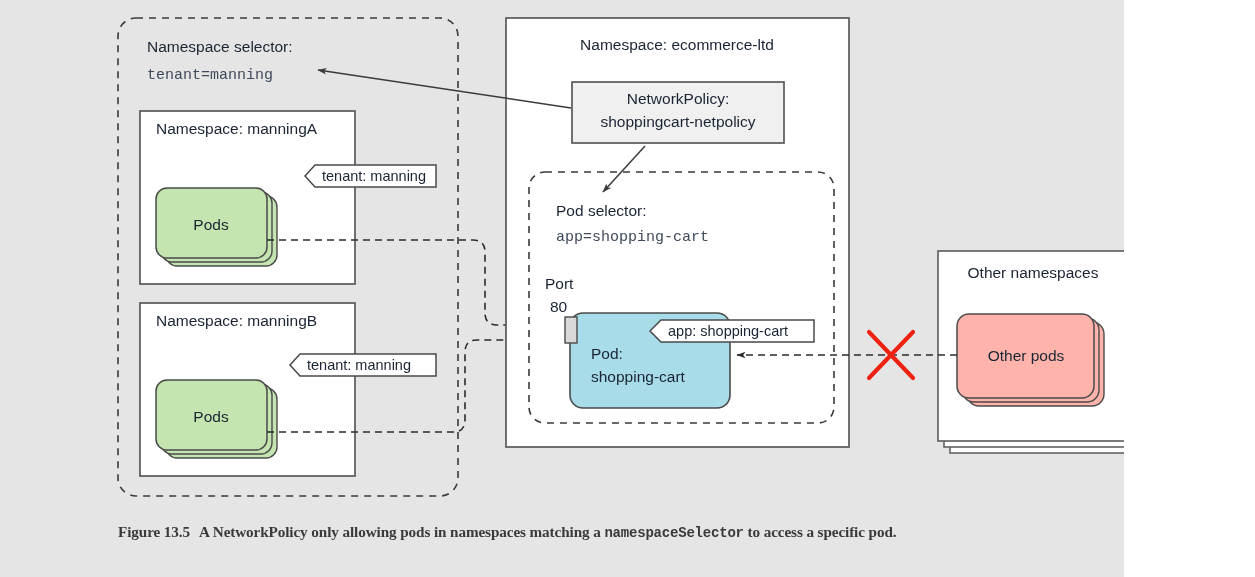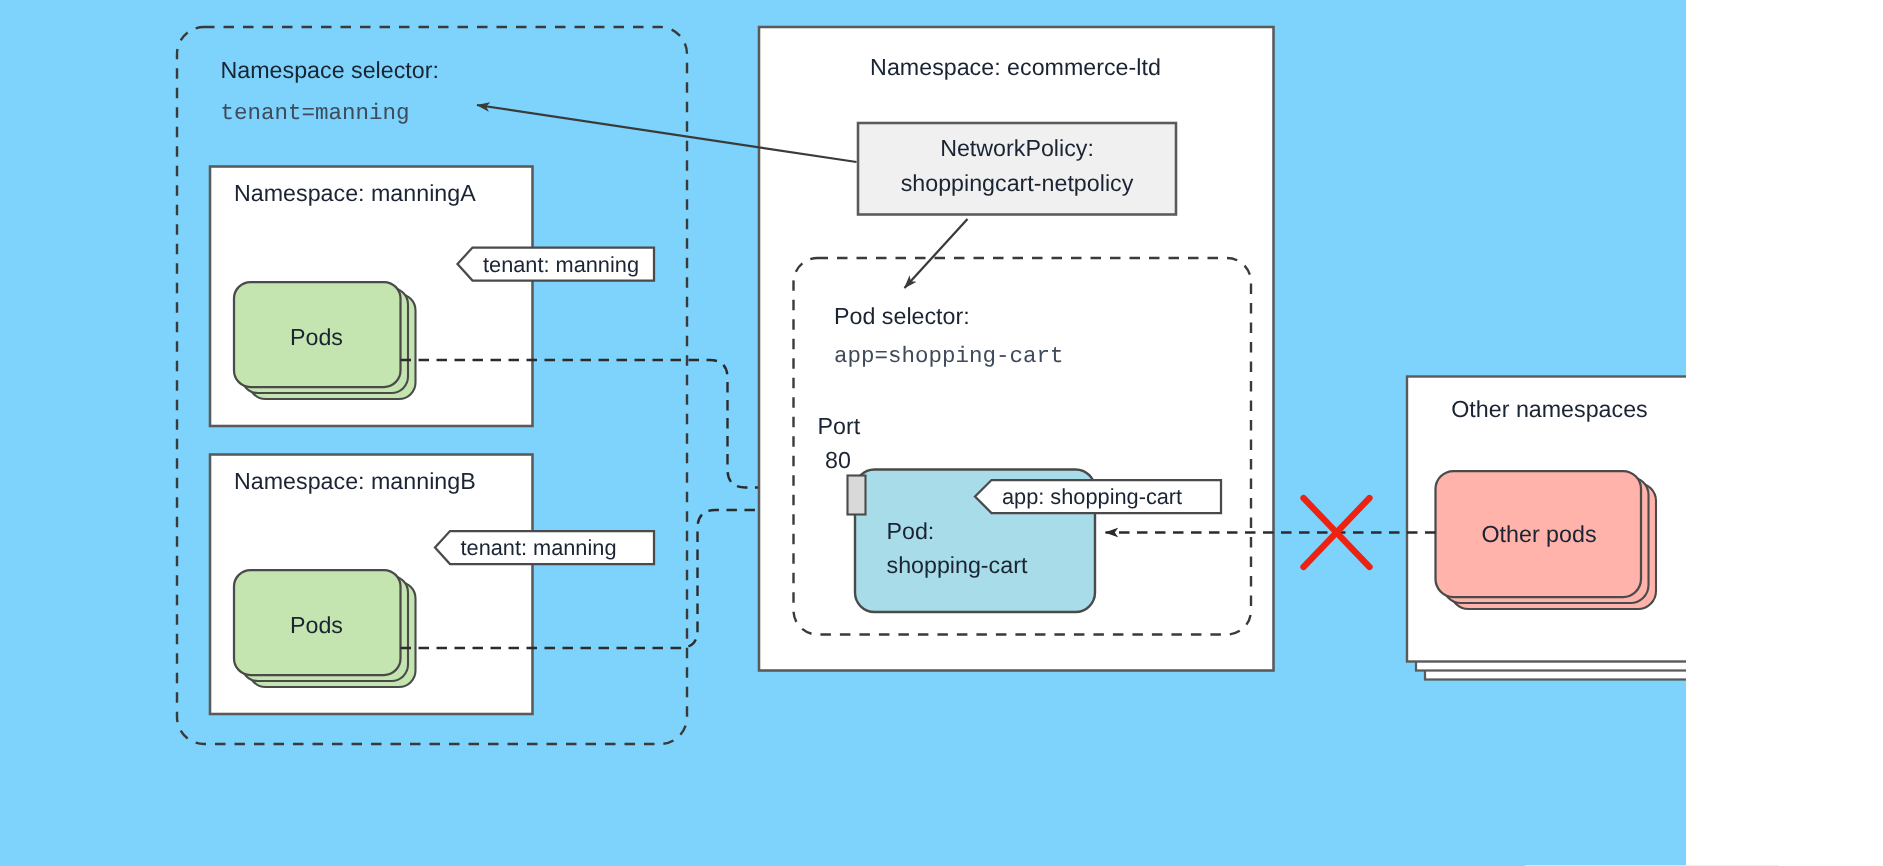--- a/index.html
+++ b/index.html
@@ -9,21 +9,21 @@
   }
   body {
     font-family: "Liberation Sans", sans-serif;
     color: #1a2433;
   }
   #figure-root {
     position: relative;
     width: 1124px;
     height: 577px;
     overflow: hidden;
-    background: #7dd3fc;
+    background: #e5e5e5;
   }
   #diagram-svg {
     position: absolute;
     left: 0;
     top: 0;
     width: 1255px;
     height: 577px;
   }
   .lbl {
     font-family: "Liberation Sans", sans-serif;
@@ -142,14 +142,17 @@
     <text class="lbl" x="1026" y="361" text-anchor="middle">Other pods</text>
 
     <path d="M957,355 L737,355" fill="none" stroke="#2b2b2b" stroke-width="1.6" stroke-dasharray="7,5" marker-end="url(#arrowDash)"></path>
 
     <g>
       <path d="M869,332 L913,378" stroke="#ee2211" stroke-width="4.2" stroke-linecap="round"></path>
       <path d="M913,332 L869,378" stroke="#ee2211" stroke-width="4.2" stroke-linecap="round"></path>
     </g>
   </svg>
 
+  <div class="caption-wrap">
+    <span class="caption-num">Figure 13.5</span><span>A NetworkPolicy only allowing pods in namespaces matching a</span> <span class="mono">namespaceSelector</span> <span>to access a specific pod.</span>
+  </div>
 
 </div>
 
 </body></html>

